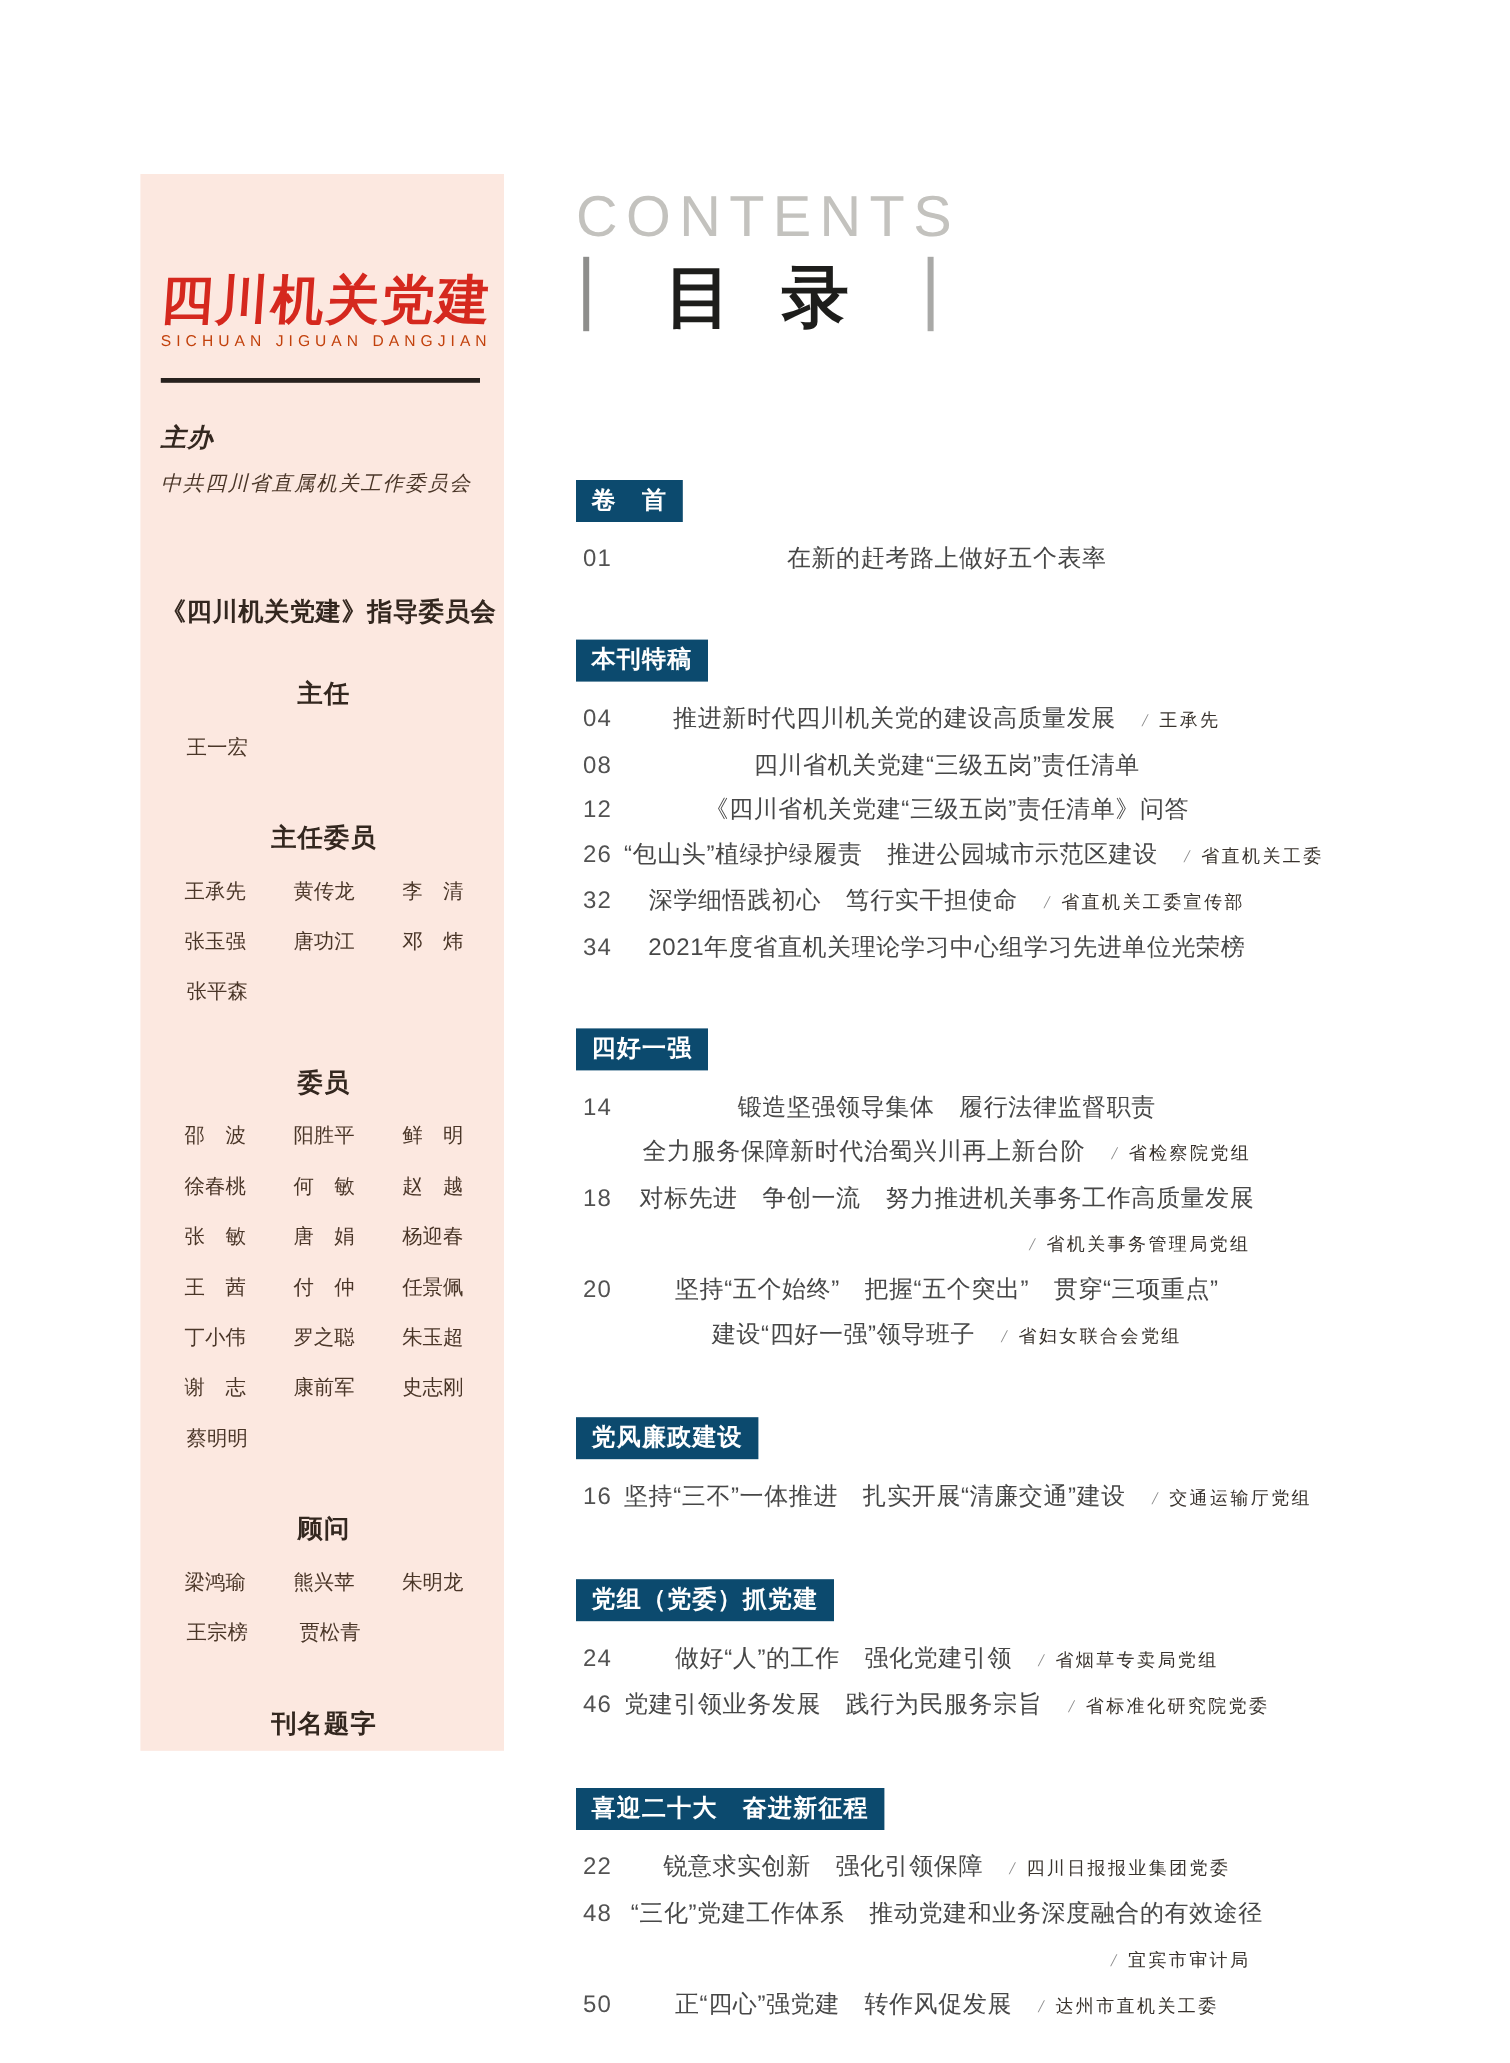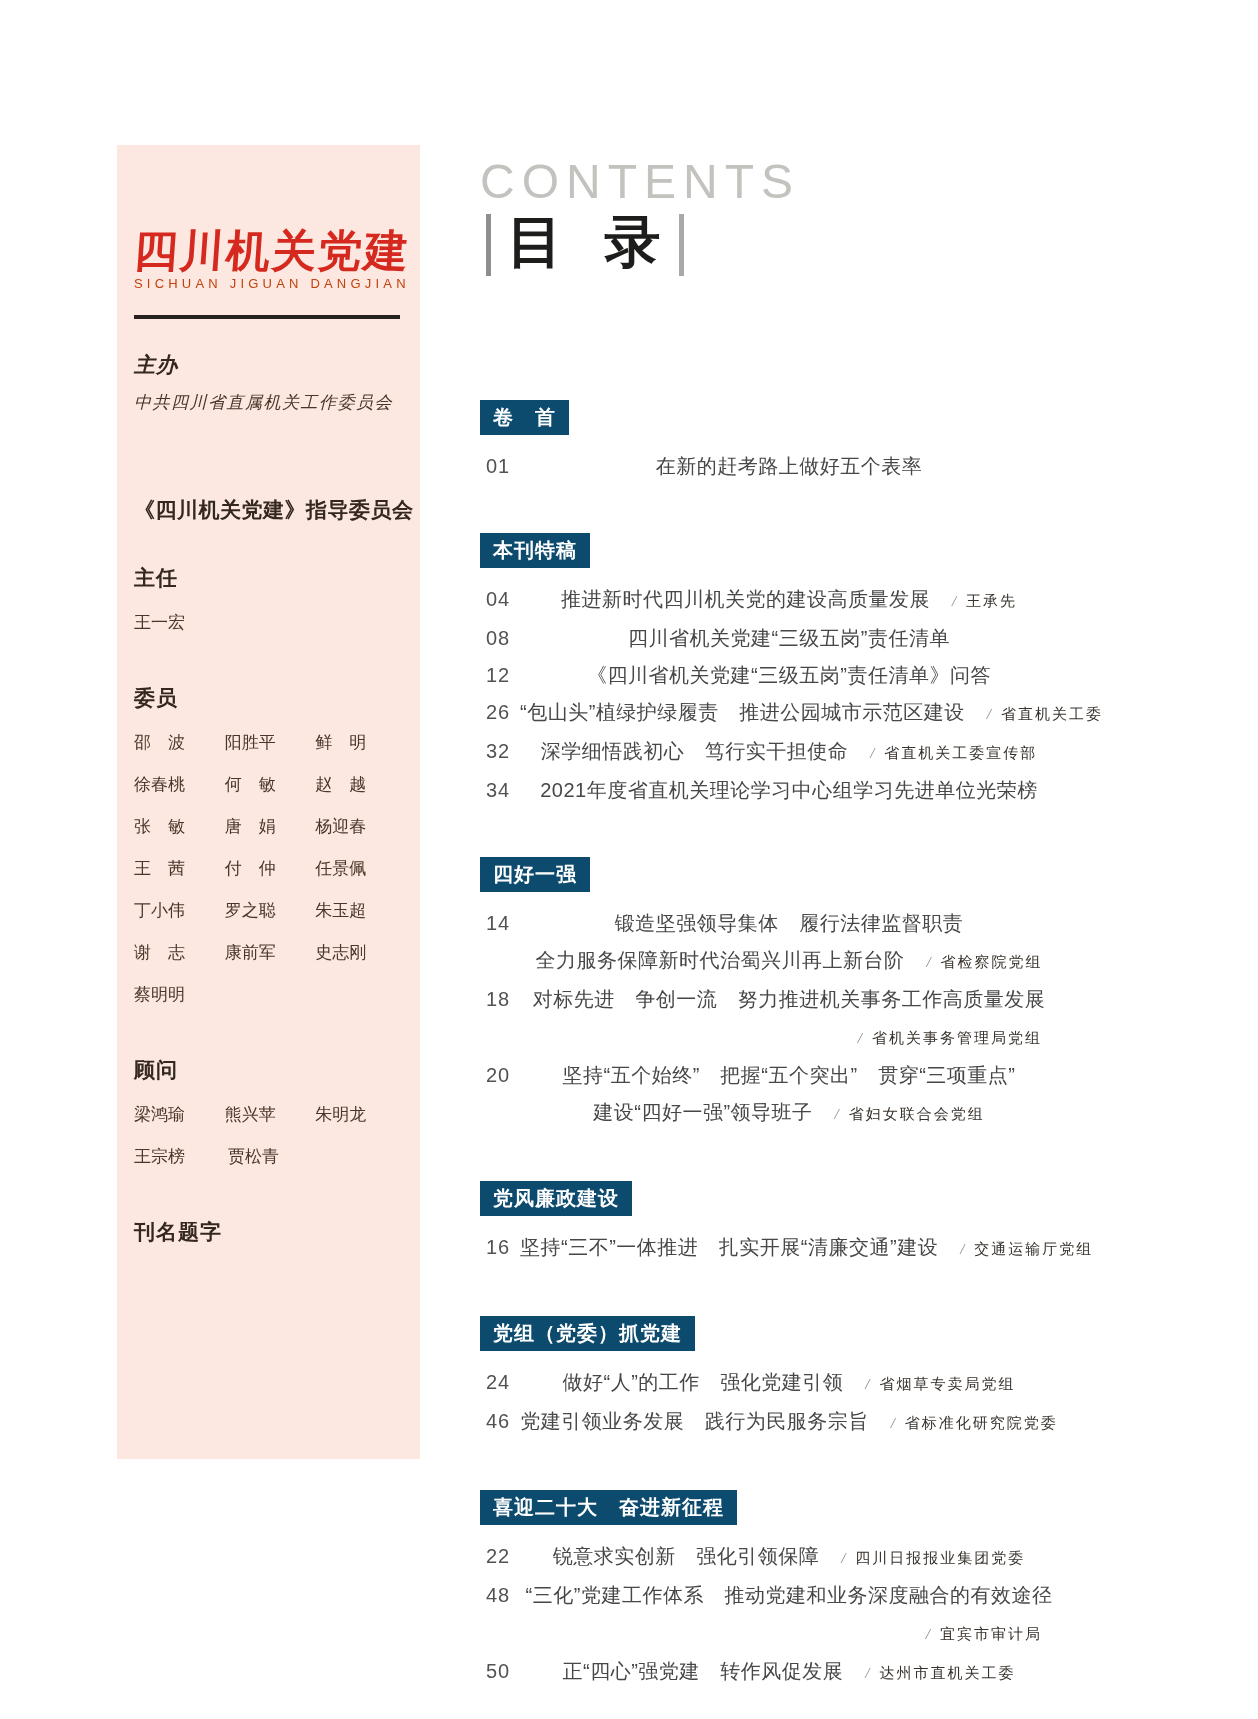--- a/index.html
+++ b/index.html
@@ -31,35 +31,35 @@
   }
   .org-block{margin-top:32px;font-style:italic;}
   .org-value{
     font-size:17px;color:#4a3628;font-family:"Liberation Serif", serif;
     letter-spacing:1.5px;margin-top:12px;white-space:nowrap;
   }
   .committee-title{
     font-size:21px;font-weight:bold;color:#33271f;margin-top:82px;
     letter-spacing:0.5px;white-space:nowrap;
   }
-  .sb-groups{margin-top:8px;}
+  .sb-groups{margin-top:8px;text-align:center;}
   .sb-group{margin-top:40px;}
   .name-row{display:flex;height:42px;line-height:42px;}
   .name-cell{
     width:94px;font-size:17px;color:#4a3628;
     font-family:"Liberation Serif", serif;white-space:nowrap;
   }
 
   
   .toc{position:absolute;left:480px;top:158px;width:578px;}
   .contents-en{
     font-size:48px;color:#c3c2be;letter-spacing:7px;font-weight:200;
     line-height:1;white-space:nowrap;
   }
-  .toc-title-row{display:flex;align-items:flex-start;margin-top:8px;margin-left:6px;}
+  .toc-title-row{display:flex;align-items:flex-end;margin-top:8px;margin-left:6px;gap:47px;}
   .tbar{width:5px;height:62px;background:#8e8e8c;}
   .tbar.right{background:#a9a9a7;}
   .toc-title{
     font-size:56px;font-weight:900;color:#1d1d1b;margin:0 16px;
     word-spacing:22px;line-height:1;letter-spacing:2px;
   }
   .toc-sections{margin-top:124px;}
   .toc-section{margin-bottom:48px;}
   .badge{
     display:inline-block;background:#0c4a6e;color:#ffffff;font-weight:bold;
@@ -96,20 +96,36 @@
     <div class="org-value">中共四川省直属机关工作委员会</div>
   </div>
 
   <div class="committee-title">《四川机关党建》指导委员会</div>
 
   <div class="sb-groups">
       <div class="sb-group">
         <div class="sb-heading">主任</div>
         <div class="name-row">
           <span class="name-cell">王一宏</span>
+        </div>
+      </div>
+      <div class="sb-group">
+        <div class="sb-heading">主任委员</div>
+        <div class="name-row">
+          <span class="name-cell">王承先</span>
+          <span class="name-cell">黄传龙</span>
+          <span class="name-cell">李　清</span>
+        </div>
+        <div class="name-row">
+          <span class="name-cell">张玉强</span>
+          <span class="name-cell">唐功江</span>
+          <span class="name-cell">邓　炜</span>
+        </div>
+        <div class="name-row">
+          <span class="name-cell">张平森</span>
         </div>
       </div>
       <div class="sb-group">
         <div class="sb-heading">委员</div>
         <div class="name-row">
           <span class="name-cell">邵　波</span>
           <span class="name-cell">阳胜平</span>
           <span class="name-cell">鲜　明</span>
         </div>
         <div class="name-row">

